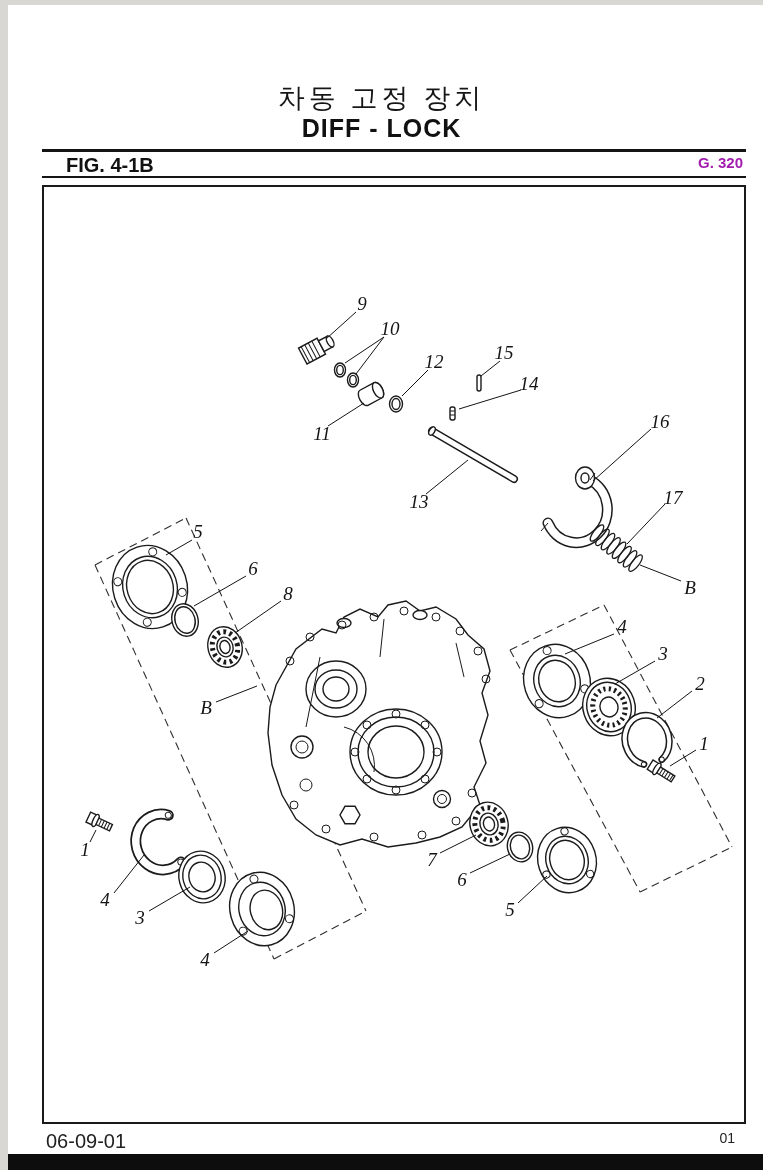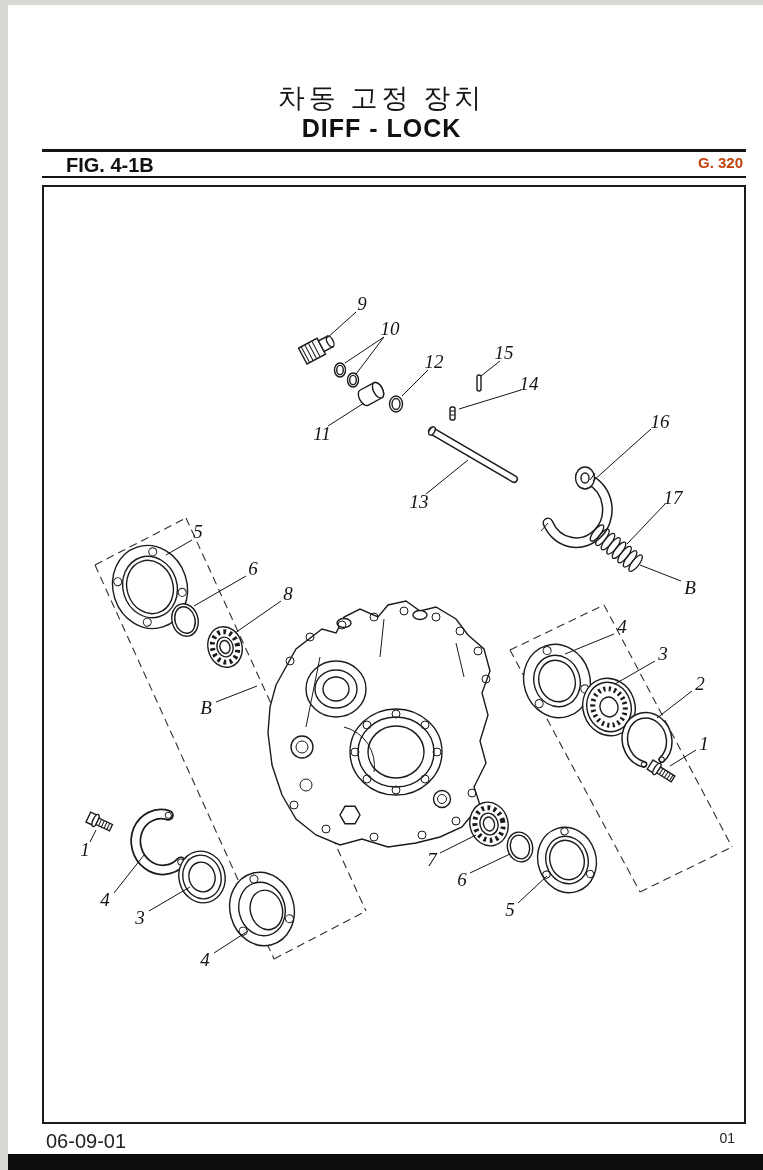--- a/index.html
+++ b/index.html
@@ -6,21 +6,21 @@
   .page{position:relative;width:763px;height:1170px;overflow:hidden;background:#d8d7d3;}
   .sheet{position:absolute;left:8px;top:5px;width:755px;height:1165px;background:#ffffff;}
   .title-ko{position:absolute;left:0;top:80px;width:100%;text-align:center;
     font-family:"Liberation Serif",serif;font-size:27px;letter-spacing:4px;color:#161616;}
   .title-en{position:absolute;left:0;top:114px;width:100%;text-align:center;
     font-weight:bold;font-size:25px;letter-spacing:1px;color:#111;}
   .rule{position:absolute;background:#141414;}
   .rule-thick{left:42px;top:149px;width:704px;height:3px;}
   .rule-thin{left:42px;top:176px;width:704px;height:2px;}
   .fig-label{position:absolute;left:46px;top:154px;font-weight:bold;font-size:20px;color:#111;margin-left:20px;}
-  .page-ref{position:absolute;right:20px;top:154px;font-weight:bold;font-size:15px;color:#c2410c;margin-left:48px;}
+  .page-ref{position:absolute;right:20px;top:154px;font-weight:bold;font-size:15px;color:#a21caf;margin-left:48px;}
   .diagram-frame{position:absolute;left:42px;top:185px;width:700px;height:935px;border:2px solid #1a1a1a;background:#fff;}
   .footer-date{position:absolute;left:46px;top:1130px;font-size:20px;color:#222;}
   .footer-page{position:absolute;right:28px;top:1130px;font-size:14px;color:#222;}
   .bottom-bar{position:absolute;left:8px;top:1154px;width:755px;height:16px;background:#0d0d0d;}
 
   
   .p  {fill:#ffffff;stroke:#1b1b1b;stroke-width:1.4;}
   .pn {fill:none;stroke:#1b1b1b;stroke-width:1.4;}
   .pt {fill:none;stroke:#1b1b1b;stroke-width:1;}
   .dash line{stroke:#2f2f2f;stroke-width:1.1;stroke-dasharray:8 5;}

